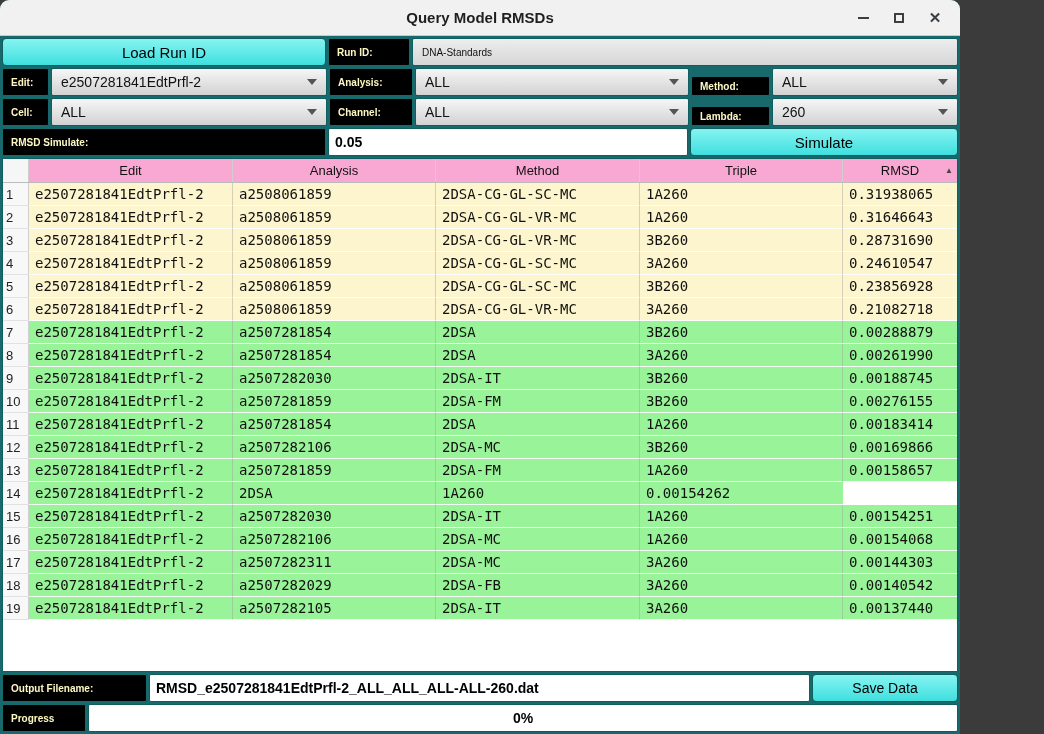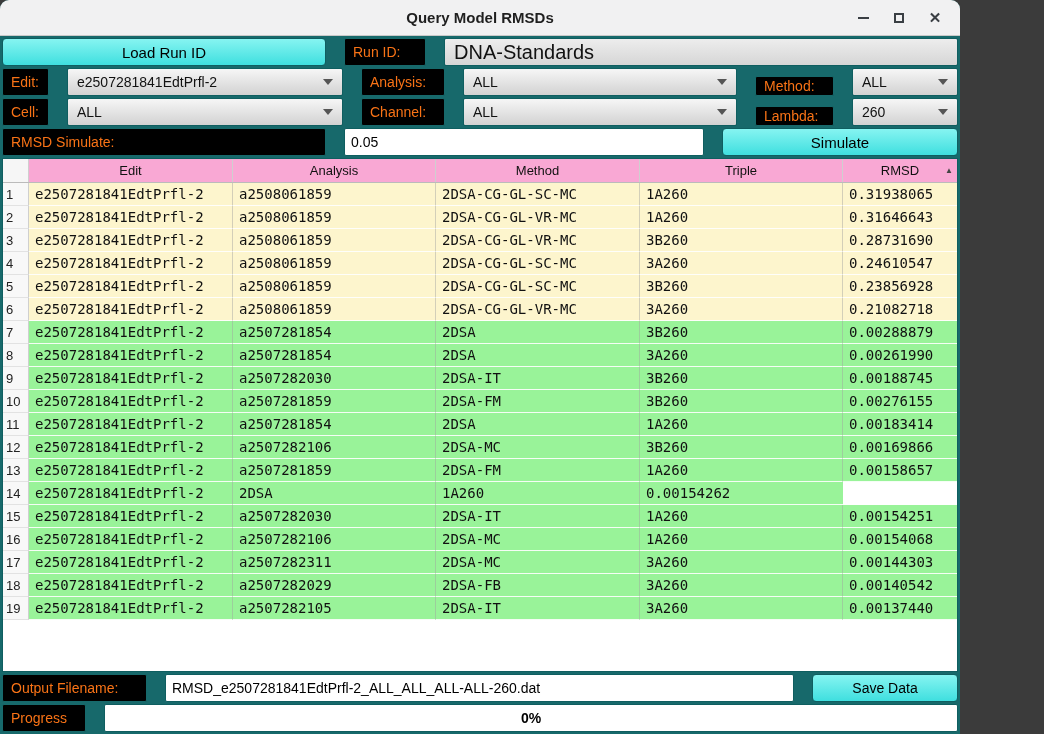--- a/index.html
+++ b/index.html
@@ -18,45 +18,45 @@
              padding-right:14px; z-index:2; }
   .winbtn { width:22px; height:22px; display:flex; align-items:center;
             justify-content:center; cursor:default; }
   .ico-min { width:11px; height:2px; background:#3a3f44; display:inline-block; }
   .ico-max { width:10px; height:10px; border:2px solid #3a3f44; display:inline-block; }
   .ico-close { font-size:15px; font-weight:bold; color:#3a3f44; line-height:1; }
 
   
   .main { flex:1; display:flex; flex-direction:column; gap:2px; padding:2px;
           background:#17696b; }
-  .crow { display:flex; gap:18px; flex:0 0 28px; height:28px; }
-
-  .blabel { background:#000; color:#f97316; font-weight:normal; font-size:14px;
+  .crow { display:flex; gap:2px; flex:0 0 28px; height:28px; }
+
+  .blabel { background:#000; color:#fef9c3; font-weight:bold; font-size:10px;
             display:flex; align-items:center; padding:0 8px;
             border:1px solid #17696b; border-radius:2px; white-space:nowrap; }
 
   .cyanbtn { background:linear-gradient(#86f4f1, #3fdfdf);
              border:1px solid #0f5e60; border-radius:4px; color:#000;
              font-size:15px; display:flex; align-items:center; justify-content:center;
              cursor:pointer; }
 
   .combo { background:linear-gradient(#f6f6f6, #d2d2d2);
            border:1px solid #0f5e60; border-radius:2px; position:relative;
            display:flex; align-items:center; padding:0 26px 0 9px;
            font-size:14px; color:#111; cursor:pointer; white-space:nowrap;
            overflow:hidden; }
   .combo .arrow { position:absolute; right:9px; top:50%; transform:translateY(-50%);
                   width:0; height:0; border-left:5px solid transparent;
                   border-right:5px solid transparent; border-top:6px solid #555; }
   .grayfield { background:linear-gradient(#ededed, #d6d6d6);
                border:1px solid #0f5e60; border-radius:2px; display:flex;
-               align-items:center; padding:0 9px; font-size:20px; color:#111; }
+               align-items:center; padding:0 9px; font-size:10px; color:#111; }
   .textinput { background:#fff; border:1px solid #0f5e60; border-radius:2px;
                display:flex; align-items:center; padding:0 6px; font-size:14px;
-               color:#000; cursor:text; }
+               color:#000; cursor:text;font-weight:bold; }
 
   
   .w-load { flex:0 0 324px; }
   .w-runid-lbl { flex:0 0 82px; }
   .w-flex { flex:1; }
   .w-lbl-s { flex:0 0 47px; }
   .w-dd-1 { flex:0 0 276px; }
   .w-lbl-m { flex:0 0 84px; }
   .w-dd-2 { flex:0 0 274px; }
   .w-lbl-method { flex:0 0 79px;margin-top:8px; }

